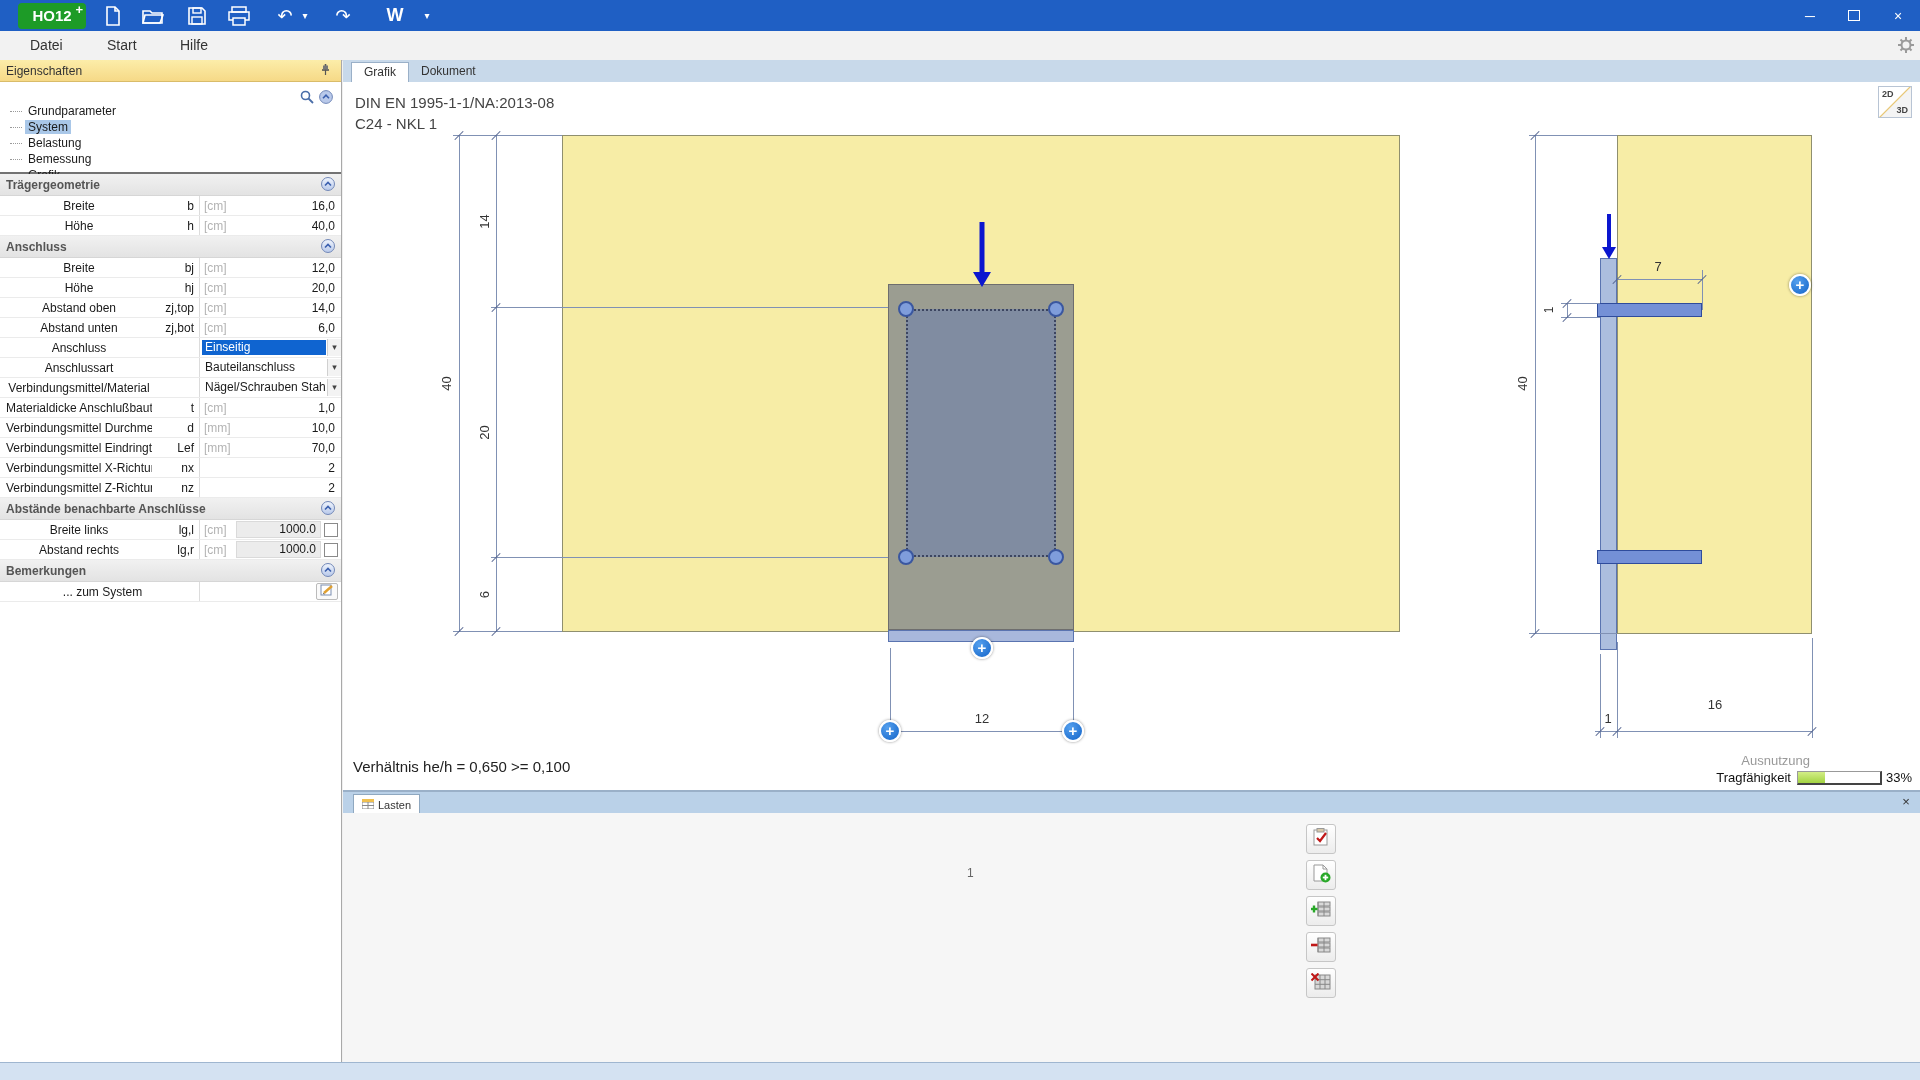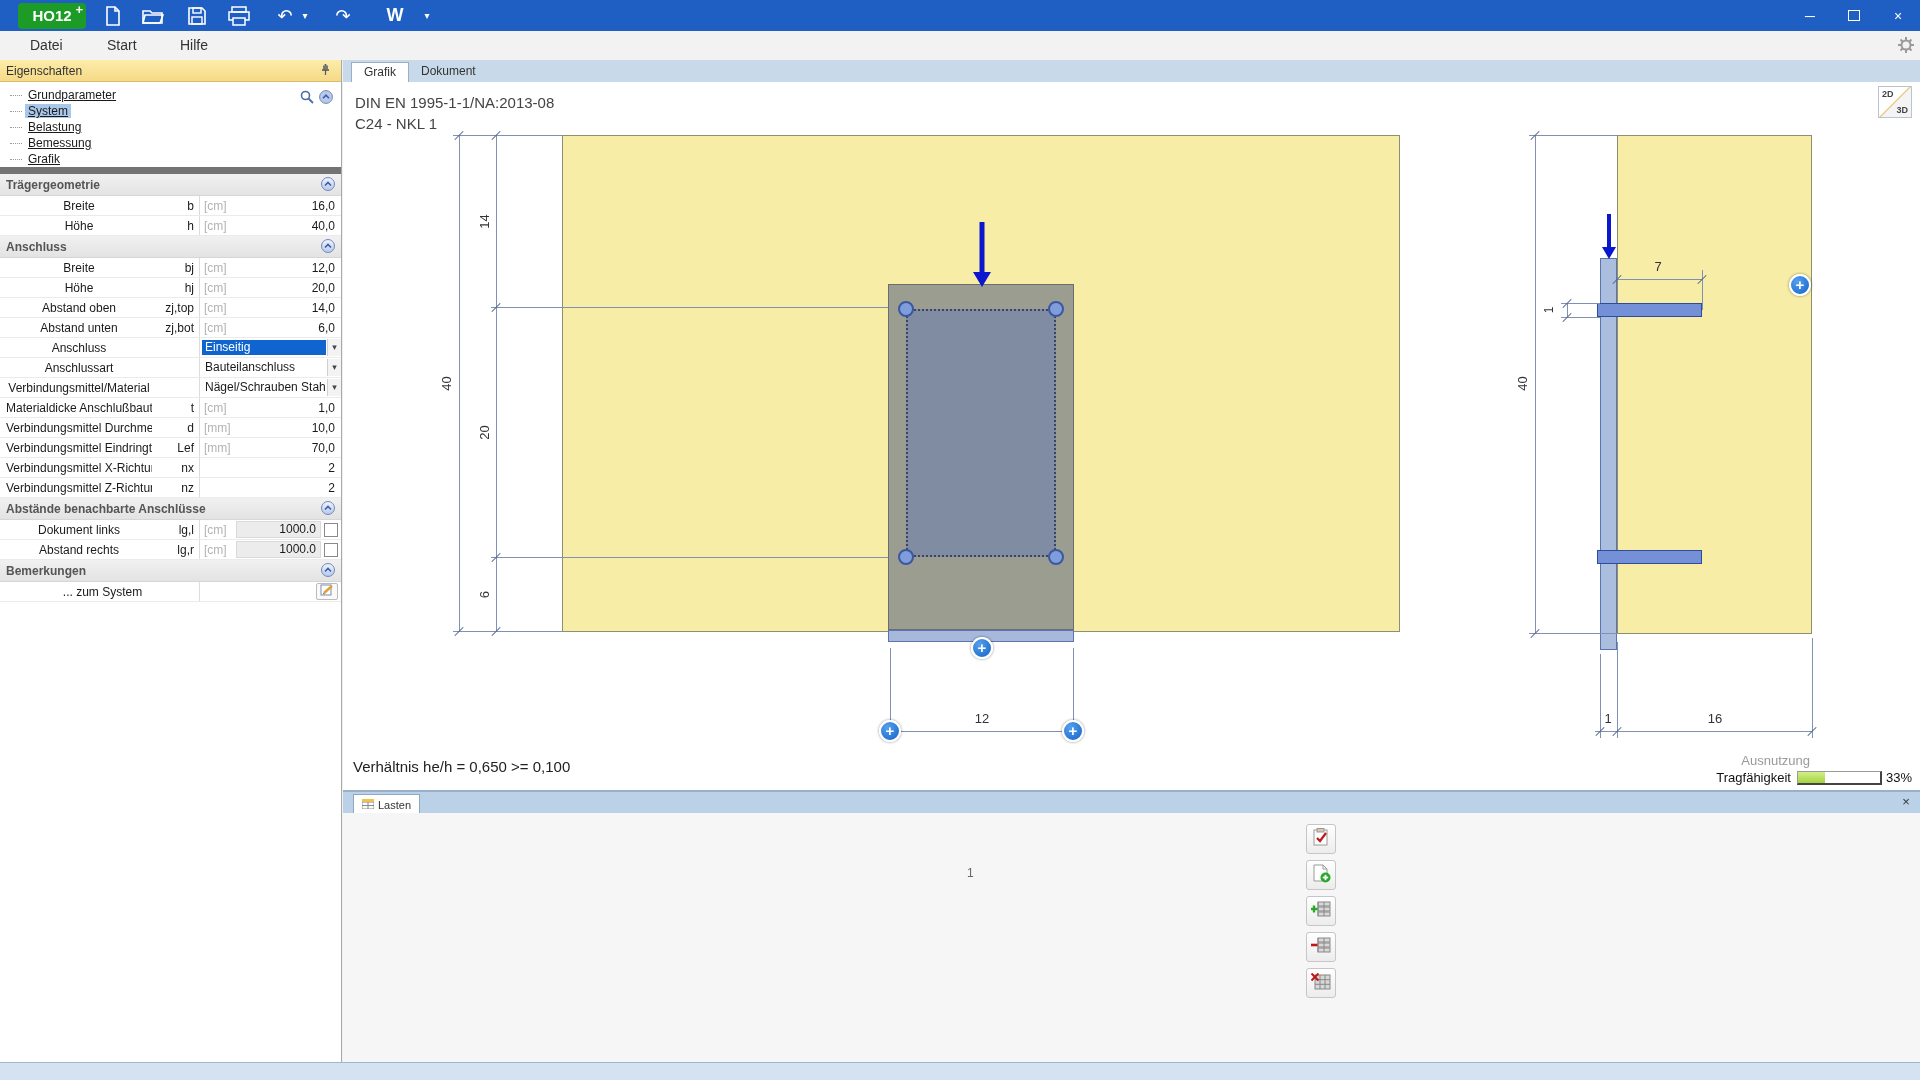--- a/index.html
+++ b/index.html
@@ -18,21 +18,21 @@
   .maxglyph{width:10px;height:9px;border:1px solid #fff;display:inline-block;}
   
   .menubar{position:absolute;left:0;top:31px;width:1920px;height:29px;background:#f2f2f2;border-bottom:1px solid #dcdcdc;}
   .menuitem{position:absolute;top:0;height:28px;line-height:28px;font-size:14px;color:#333;cursor:pointer;padding:0 12px;}
   .gearwrap{position:absolute;right:4px;top:6px;width:18px;height:18px;cursor:pointer;}
   
   .sidebar{position:absolute;left:0;top:60px;width:342px;height:1002px;background:#fff;border-right:1px solid #a9a9a9;box-sizing:border-box;}
   .sbheader{height:21px;background:linear-gradient(#fceda9,#f6d987);border-bottom:1px solid #d9bc6a;
     font-size:12px;color:#333;display:flex;align-items:center;padding-left:6px;position:relative;}
   .pinwrap{position:absolute;right:8px;top:3px;width:14px;height:14px;cursor:pointer;}
-  .treeblock{height:92px;position:relative;padding-top:5px;box-sizing:border-box;border-bottom:7px solid #737373;text-decoration:underline;}
+  .treeblock{height:92px;position:relative;padding-top:21px;box-sizing:border-box;border-bottom:2px solid #737373;}
   .titem{height:16px;display:flex;align-items:center;font-size:12px;padding-left:10px;cursor:pointer;}
   .tline{width:12px;border-top:1px dotted #9a9a9a;margin-right:3px;}
   .tlabel{padding:0 3px;}
   .tlabel.sel{background:#a9c7e8;}
   .treeicons{position:absolute;right:8px;top:8px;display:flex;gap:5px;}
   .psec{height:21px;background:linear-gradient(#f1f1f1,#e3e3e3);border-bottom:1px solid #d6d6d6;
     display:flex;align-items:center;font-size:12px;font-weight:bold;color:#555;padding-left:6px;position:relative;}
   .collico{position:absolute;right:6px;top:3px;width:14px;height:14px;border-radius:50%;
     background:linear-gradient(#eef3fc,#b9c9ea);border:1px solid #7288b8;box-sizing:border-box;cursor:pointer;}
   .prow{height:19px;display:flex;align-items:center;border-bottom:1px solid #ebebeb;font-size:12px;}
@@ -368,21 +368,21 @@
         </span>
     </div>
 
     <div class="psec">
       <span>Abstände benachbarte Anschlüsse</span>
       <span class="collico"><svg width="12" height="12">
             <polyline points="3,7.5 6,4.5 9,7.5" fill="none" stroke="#3a5fae" stroke-width="1.6"></polyline>
           </svg></span>
     </div>
     <div class="prow">
-      <span class="plabel">Dokument links</span>
+      <span class="plabel">Breite links</span>
         <span class="psym">lg,l</span>
       <span class="pfield">
         <span class="punit">[cm]</span>
         <span class="pgray">1000.0</span>
         <span class="pcheck"></span>
       </span>
     </div>
     <div class="prow">
       <span class="plabel">Abstand rechts</span>
         <span class="psym">lg,r</span>
@@ -498,21 +498,21 @@
     <div class="dimlabel vdim" style="left:1196px;top:221px;width:20px;font-size:12px">1</div>
 
     <div class="dline" style="left:1257px;top:572px;width:1px;height:84px"></div>
     <div class="dline" style="left:1274px;top:560px;width:1px;height:96px"></div>
     <div class="dline" style="left:1469px;top:556px;width:1px;height:100px"></div>
     <div class="dline" style="left:1252px;top:649px;width:217px;height:1px"></div>
     <div class="tick" style="left:1251px;top:649px"></div>
       <div class="tick" style="left:1268px;top:649px"></div>
       <div class="tick" style="left:1463px;top:649px"></div>
     <div class="dimlabel" style="left:1253px;top:629px;width:24px">1</div>
-    <div class="dimlabel" style="left:1348px;top:629px;width:48px">16</div>
+    <div class="dimlabel" style="left:1348px;top:615px;width:48px">16</div>
 
     <div class="ratiotext">Verhältnis he/h = 0,650 &gt;= 0,100</div>
     <div class="utilcaption">Ausnutzung</div>
     <div class="utilrow">
       <span>Tragfähigkeit</span>
       <span class="utilbar">
           <span class="utilfill" style="width: 33%;"></span>
         </span>
       <span>33%</span>
     </div>

